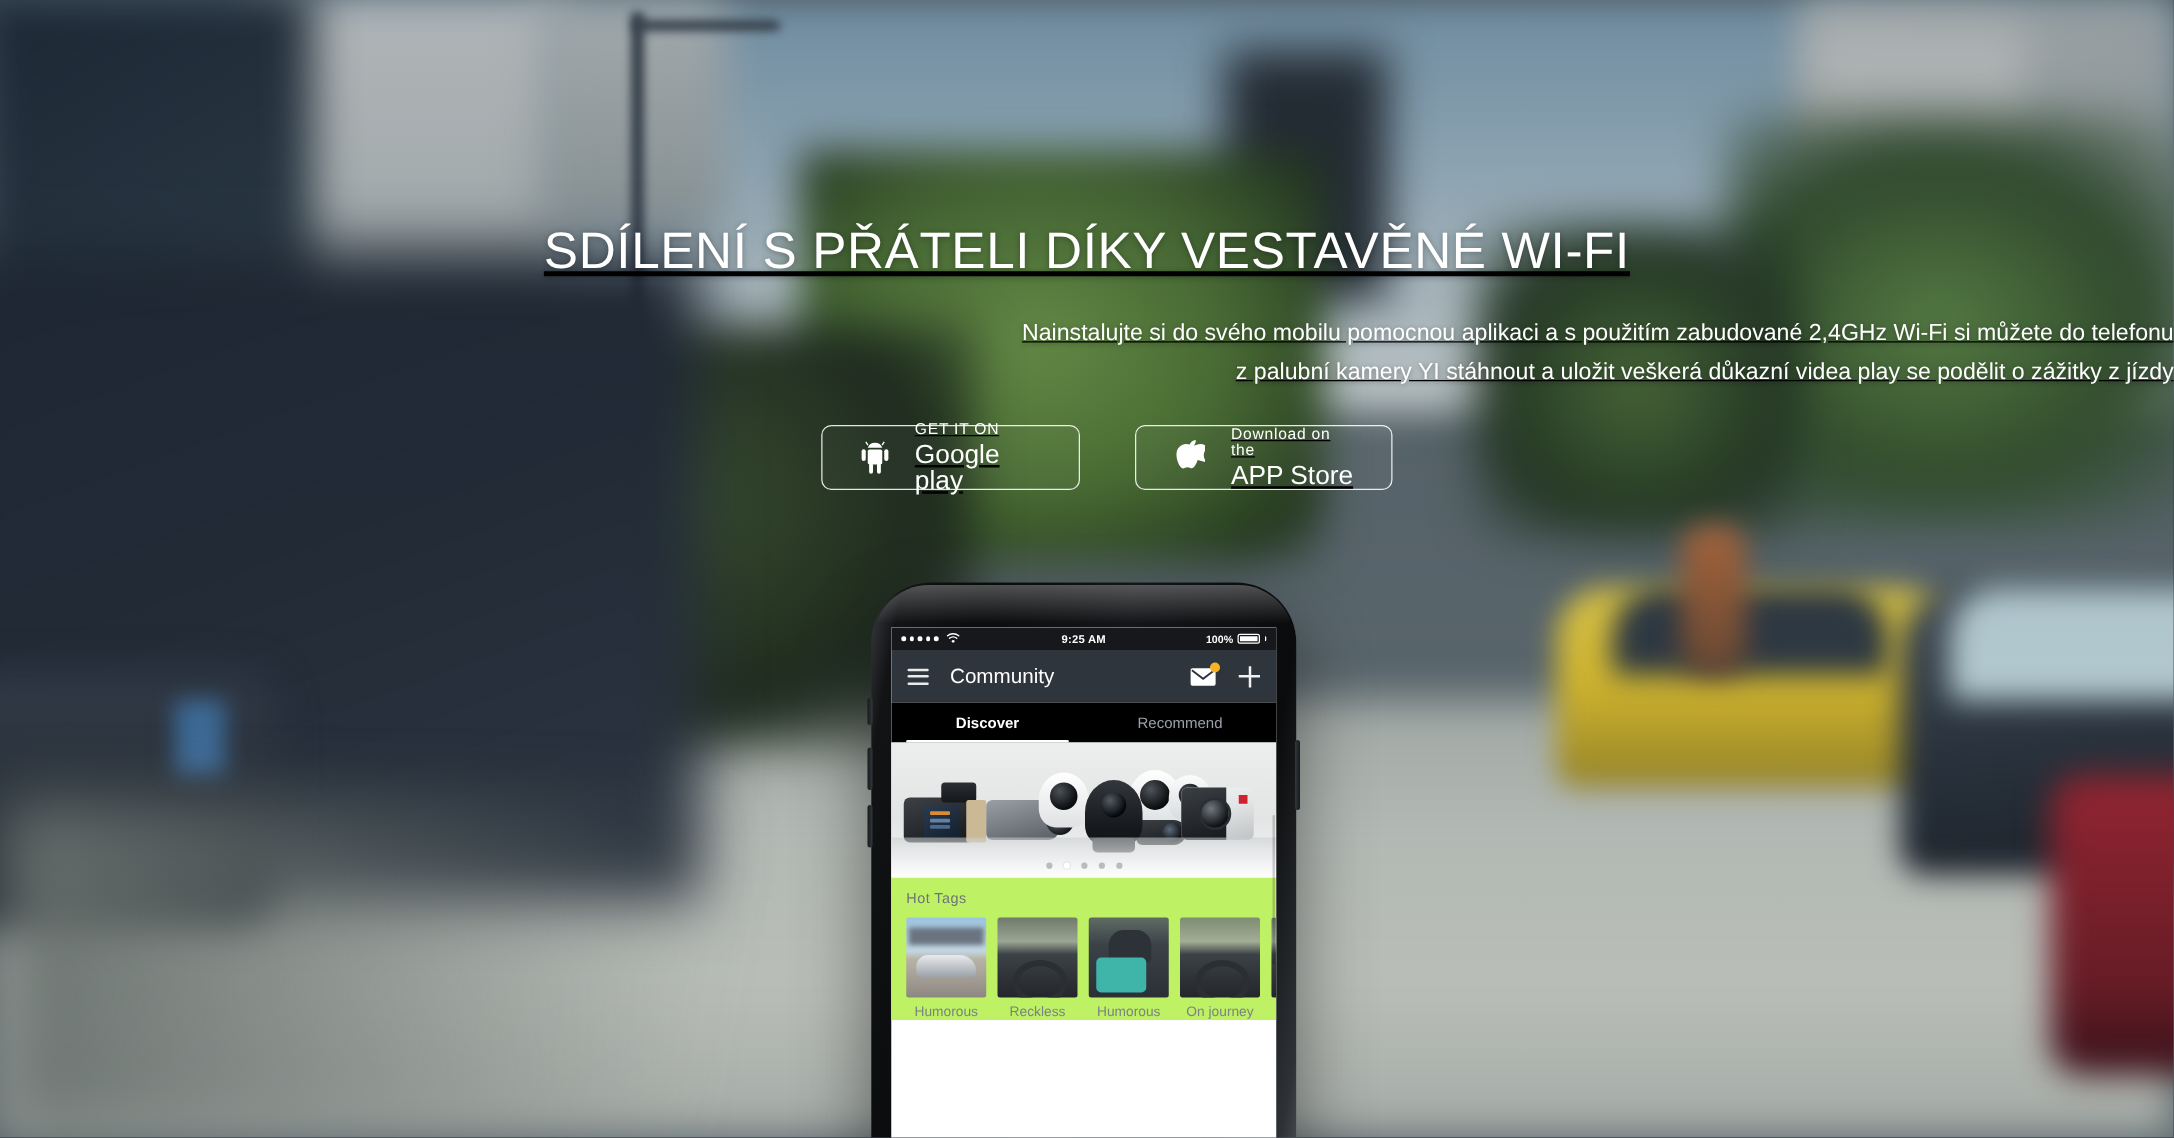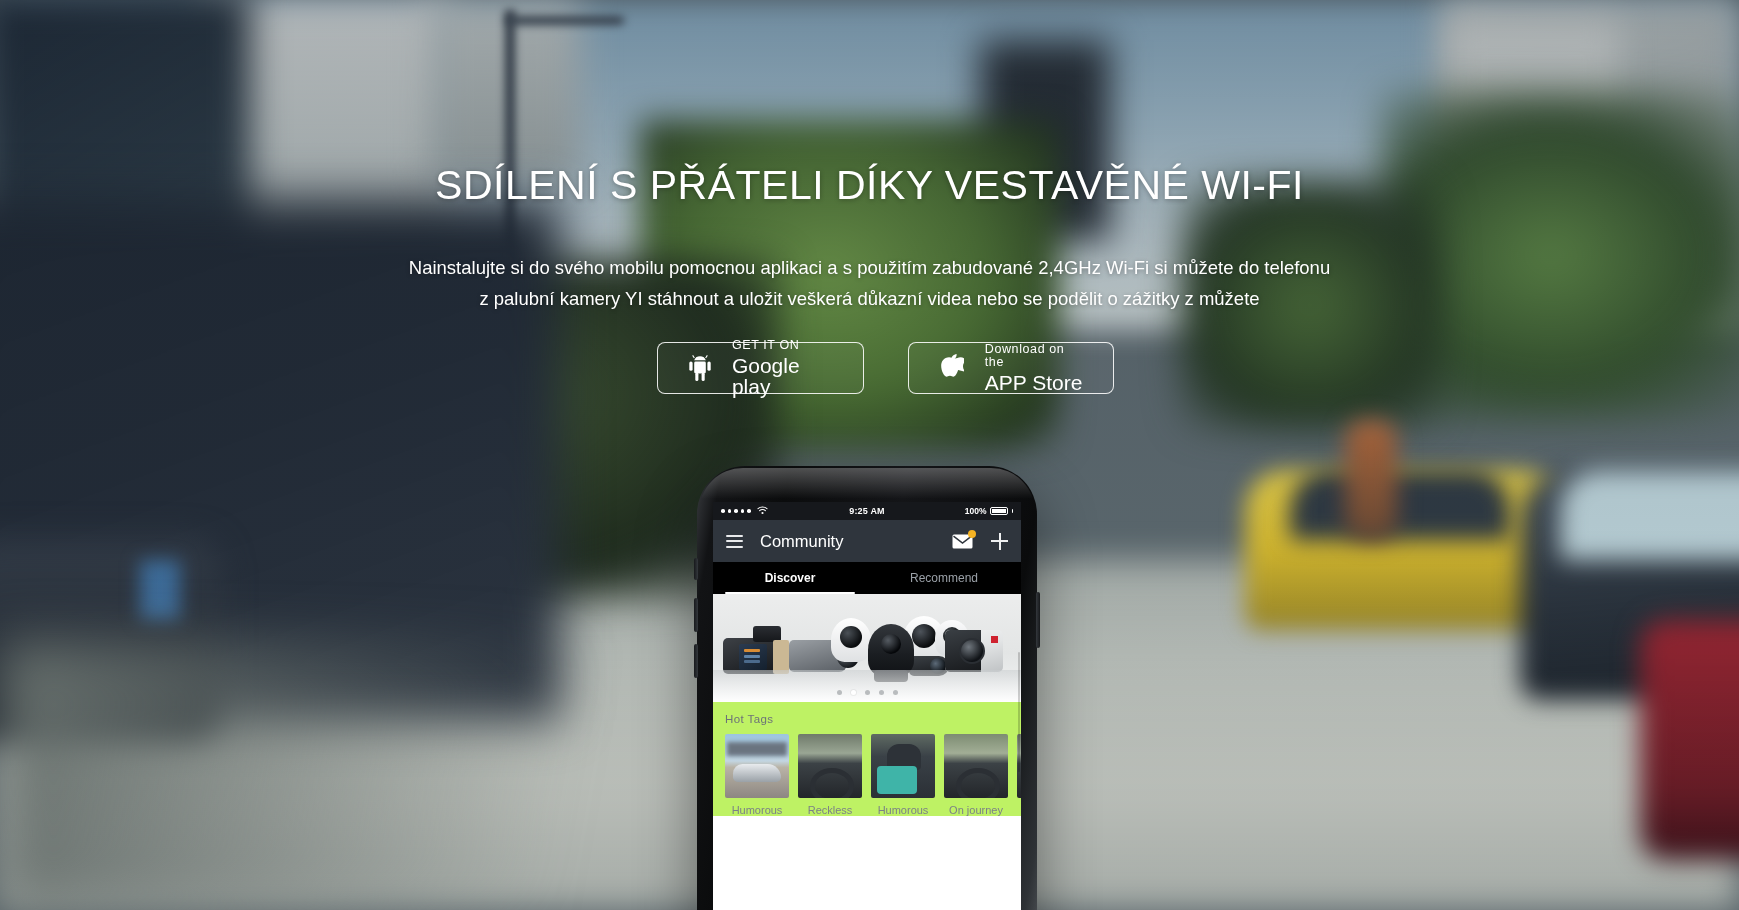--- a/index.html
+++ b/index.html
@@ -93,38 +93,39 @@
 
   
   #bg-dim {
     position:absolute; inset:0;
     background:
       linear-gradient(to bottom, rgba(28,36,46,0.28) 0%, rgba(28,36,46,0.12) 36%, rgba(20,26,34,0.06) 60%, rgba(20,26,34,0.10) 100%);
   }
 
   
   #hero {
-    position:absolute; left:0; top:1px; width:1739px;
-    text-align:center; z-index:5;
+    position:absolute; left:0; top:16px; width:1739px;
+    text-align:center; z-index:5;text-decoration:underline;
   }
   #hero-title {
     margin-top:161px;
     font-size:41px;
     font-weight:400;
     letter-spacing:0.5px;
     color:#ffffff;
     text-shadow:0 1px 5px rgba(0,0,0,0.30);
   }
   #hero-copy {
-    margin-top:43px;
+    margin-top:26px;
     font-size:18.5px;
     line-height:31px;
     color:#ffffff;
     font-weight:400;
     text-shadow:0 1px 4px rgba(0,0,0,0.35);
+    text-align:right;
   }
   #hero-copy .line { display:block; }
 
   
   #store-buttons {
     margin-top:28px;
     display:flex; justify-content:center; align-items:center; gap:44px;padding-left:32px;
   }
   .store-btn {
     display:flex; align-items:center; gap:16px;
@@ -361,21 +362,21 @@
   <div class="bg-layer road-shadow"></div>
 </div>
 <div id="bg-dim"></div>
 
 <div id="hero">
 
   <h1 id="hero-title">SDÍLENÍ S PŘÁTELI DÍKY VESTAVĚNÉ WI-FI</h1>
 
   <div id="hero-copy">
     <span class="line">Nainstalujte si do svého mobilu pomocnou aplikaci a s použitím zabudované 2,4GHz Wi-Fi si můžete do telefonu</span>
-    <span class="line">z palubní kamery YI stáhnout a uložit veškerá důkazní videa nebo se podělit o zážitky z můžete</span>
+    <span class="line">z palubní kamery YI stáhnout a uložit veškerá důkazní videa play se podělit o zážitky z jízdy</span>
   </div>
 
   <div id="store-buttons">
 
     <div class="store-btn" id="btn-google">
       <span class="glyph">
         <svg width="26" height="28" viewBox="0 0 26 28">
           <g fill="#ffffff">
             <path d="M7.2 6.2a6.2 6.2 0 0 1 11.6 0z"></path>
             <circle cx="10.2" cy="3.9" r="0.9" fill="#ffffff"></circle>

